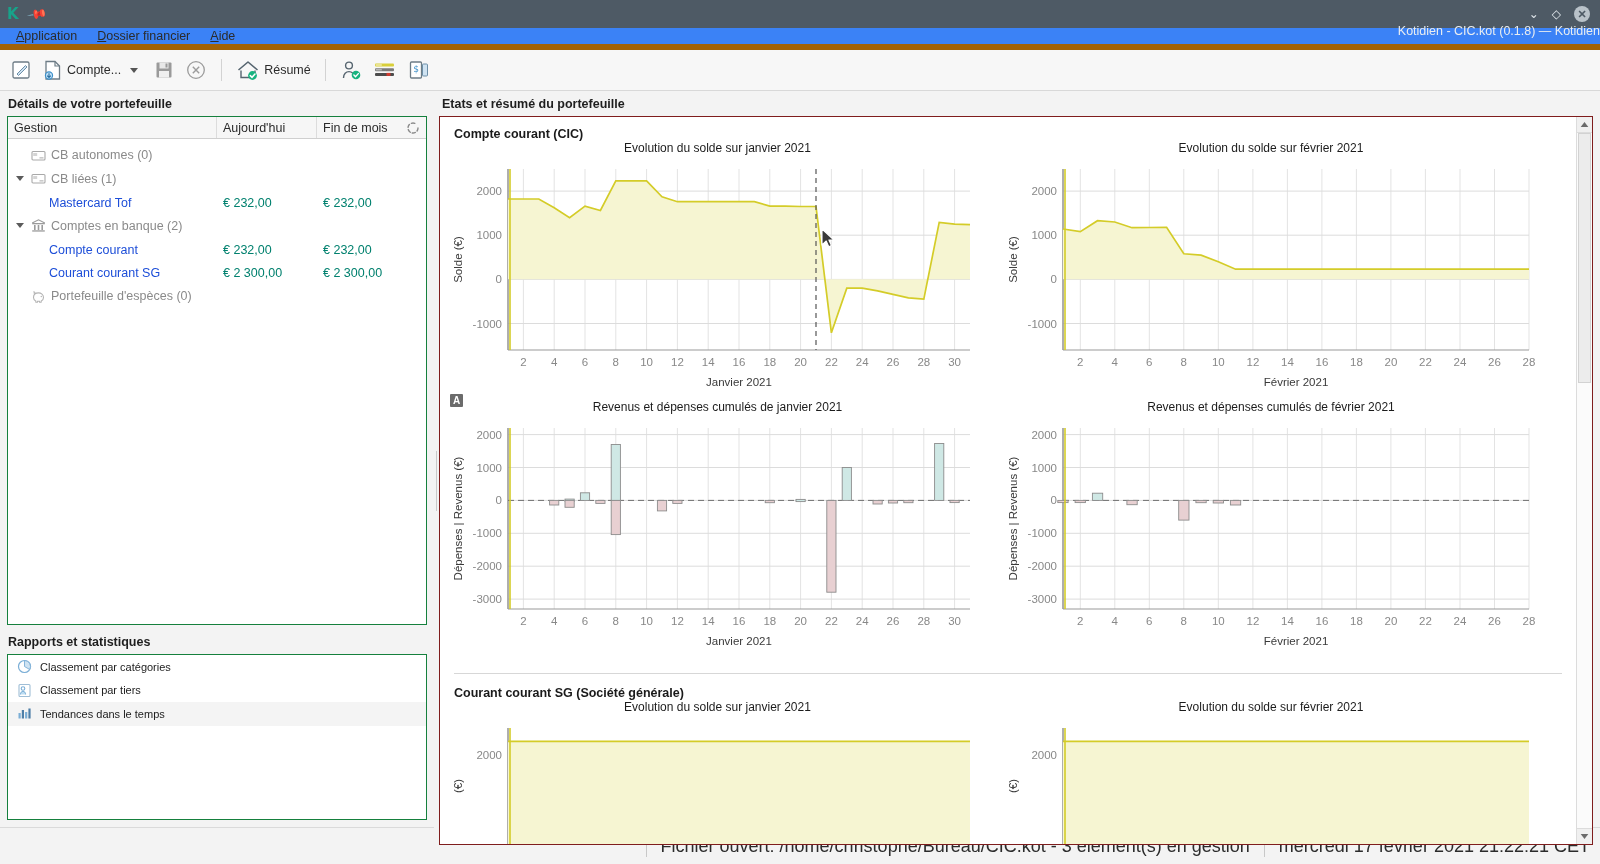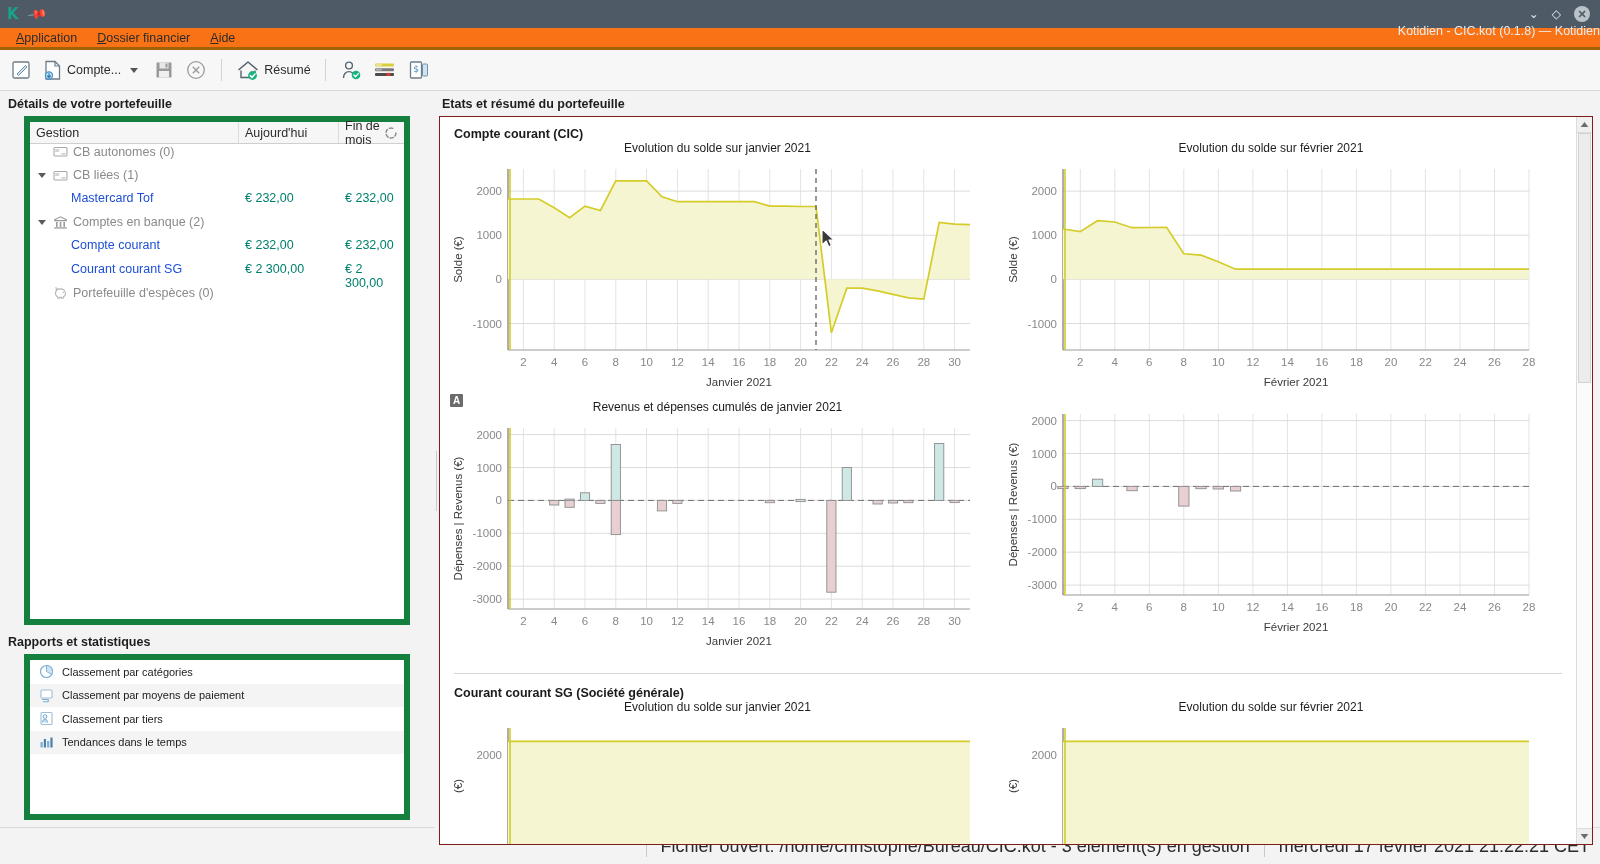--- a/index.html
+++ b/index.html
@@ -24,48 +24,48 @@
     font-size:12.5px;color:#e9edf0;pointer-events:none;margin-top:34px;
   }
   #titlebar .tb-right{margin-left:auto;display:flex;align-items:center;gap:13px;padding-right:10px;}
   .tb-btn{font-size:12px;color:#dfe5ea;cursor:default;line-height:1;}
   .tb-close{
     width:16px;height:16px;border-radius:50%;background:#b9c2c9;color:#4e5a65;
     display:flex;align-items:center;justify-content:center;font-size:11px;font-weight:bold;
   }
   
   #menubar{
-    height:22px;background:#f97316;border-bottom:3px solid #a16207;
+    height:22px;background:#3b82f6;border-bottom:6px solid #a16207;
     display:flex;align-items:center;padding-left:8px;gap:4px;
   }
   .menu-item{padding:2px 8px;font-size:12.5px;color:#2b2b2b;}
   .menu-item:first-letter{text-decoration:underline;}
   
   #toolbar{
     height:41px;background:#f7f7f7;border-bottom:1px solid #d8d8d8;
     display:flex;align-items:center;padding:0 6px;gap:3px;
   }
   .tb-item{display:flex;align-items:center;gap:4px;padding:3px 4px;border-radius:2px;}
   .tb-label{font-size:12.5px;color:#2b2b2b;}
   .tb-sep{width:1px;height:22px;background:#d3d3d3;margin:0 7px;}
   .caret{width:0;height:0;border-left:4px solid transparent;border-right:4px solid transparent;border-top:5px solid #555;margin:0 5px;}
   svg{display:block;}
   
   #main{display:flex;height:736px;}
   #left{width:434px;display:flex;flex-direction:column;background:#f3f3f3;}
   .panel-title{font-size:12.5px;font-weight:bold;color:#1e1e1e;padding:6px 8px 5px 8px;}
-  .panel-box{background:#ffffff;border:6px solid #15803d;margin:0 24px;flex:0 0 auto;}
+  .panel-box{background:#ffffff;border:1px solid #15803d;margin:0 7px;flex:0 0 auto;}
   
   #tree-head{display:flex;height:22px;background:#f6f6f6;border-bottom:1px solid #cfcfcf;}
   .th{font-size:12.5px;color:#2b2b2b;padding:3px 6px;border-right:1px solid #dcdcdc;display:flex;align-items:center;}
   .th.c1{width:209px;}
   .th.c2{width:100px;}
   .th.c3{flex:1;border-right:none;position:relative;}
   .reload{position:absolute;right:6px;top:4px;}
-  .trow{display:flex;height:23.5px;align-items:flex-start;}
+  .trow{display:flex;height:23.5px;align-items:flex-end;}
   .tc1{width:209px;display:flex;align-items:center;gap:5px;padding-left:6px;overflow:hidden;}
   .tc2{width:100px;padding-left:6px;}
   .tc3{flex:1;padding-left:6px;}
   .grp{color:#8a8a8a;}
   .leaf{font-weight:normal;color:#1d4ed8;}
   .amt{color:#00806e;font-size:12.5px;}
   .twisty{width:12px;height:12px;display:flex;align-items:center;justify-content:center;}
   .twisty i{width:0;height:0;border-left:4.5px solid transparent;border-right:4.5px solid transparent;border-top:5.5px solid #5b5b5b;display:block;}
   .ind{width:12px;display:inline-block;flex:0 0 12px;}
   .ind2{width:30px;flex:0 0 30px;}
@@ -319,29 +319,20 @@
     <div class="panel-title" style="padding-top:10px;">Rapports et statistiques</div>
     <div class="panel-box" id="reports-box" style="flex:1;margin-bottom:7px;">
         <div class="rrow">
           <span>
             <svg width="15" height="15" viewBox="0 0 15 15">
               <circle cx="7.5" cy="7.5" r="6" fill="#fff" stroke="#7aaed6" stroke-width="1.2"></circle>
               <path d="M7.5 7.5 L7.5 1.5 A6 6 0 0 1 12.7 10.5 Z" fill="#cfe3f2" stroke="#7aaed6" stroke-width=".9"></path>
             </svg>
           </span>
           <span>Classement par catégories</span>
-        </div>
-        <div class="rrow alt">
-          <span>
-            <svg width="15" height="15" viewBox="0 0 15 15">
-              <rect x="2" y="2" width="11" height="8" rx="1" fill="#fff" stroke="#9fbed6" stroke-width="1.1"></rect>
-              <path d="M3 11.5 h6 a1.6 1.6 0 0 1 0 2.2 h-5" fill="none" stroke="#7aaed6" stroke-width="1.1"></path>
-            </svg>
-          </span>
-          <span>Classement par moyens de paiement</span>
         </div>
         <div class="rrow">
           <span>
             <svg width="15" height="15" viewBox="0 0 15 15">
               <rect x="2" y="1.5" width="11" height="12" rx="1" fill="#fff" stroke="#9fbed6" stroke-width="1.1"></rect>
               <circle cx="6" cy="5.5" r="1.8" fill="none" stroke="#7aaed6" stroke-width="1.1"></circle>
               <path d="M3.4 11.5 c0-2 1.2-3.2 2.6-3.2 c1.4 0 2.6 1.2 2.6 3.2" fill="#bcdcf2" stroke="#7aaed6" stroke-width="1"></path>
             </svg>
           </span>
           <span>Classement par tiers</span>
@@ -544,20 +535,21 @@
                     <text class="tick" x="422.2" y="211" text-anchor="middle">24</text>
                     <text class="tick" x="453.0" y="211" text-anchor="middle">26</text>
                     <text class="tick" x="483.8" y="211" text-anchor="middle">28</text>
                     <text class="tick" x="514.6" y="211" text-anchor="middle">30</text>
                     <text class="ylab-rot" transform="rotate(-90 22 104.5)" x="22" y="104.5" text-anchor="middle">Dépenses | Revenus (€)</text>
                     <text class="xlab" x="299.0" y="231" text-anchor="middle">Janvier 2021</text>
                   </svg>
                 </div>
             </div>
             <div class="chart-cell">
+              <div class="chart-title">Revenus et dépenses cumulés de février 2021</div>
               <div id="svg-cic-inout-feb">
                   <svg width="552" height="245" viewBox="0 0 552 245">
                     <line x1="85.3" y1="14" x2="85.3" y2="195" stroke="#e3e3e3" stroke-width="1"></line>
                     <line x1="119.8" y1="14" x2="119.8" y2="195" stroke="#e3e3e3" stroke-width="1"></line>
                     <line x1="154.3" y1="14" x2="154.3" y2="195" stroke="#e3e3e3" stroke-width="1"></line>
                     <line x1="188.8" y1="14" x2="188.8" y2="195" stroke="#e3e3e3" stroke-width="1"></line>
                     <line x1="223.3" y1="14" x2="223.3" y2="195" stroke="#e3e3e3" stroke-width="1"></line>
                     <line x1="257.9" y1="14" x2="257.9" y2="195" stroke="#e3e3e3" stroke-width="1"></line>
                     <line x1="292.4" y1="14" x2="292.4" y2="195" stroke="#e3e3e3" stroke-width="1"></line>
                     <line x1="326.9" y1="14" x2="326.9" y2="195" stroke="#e3e3e3" stroke-width="1"></line>

